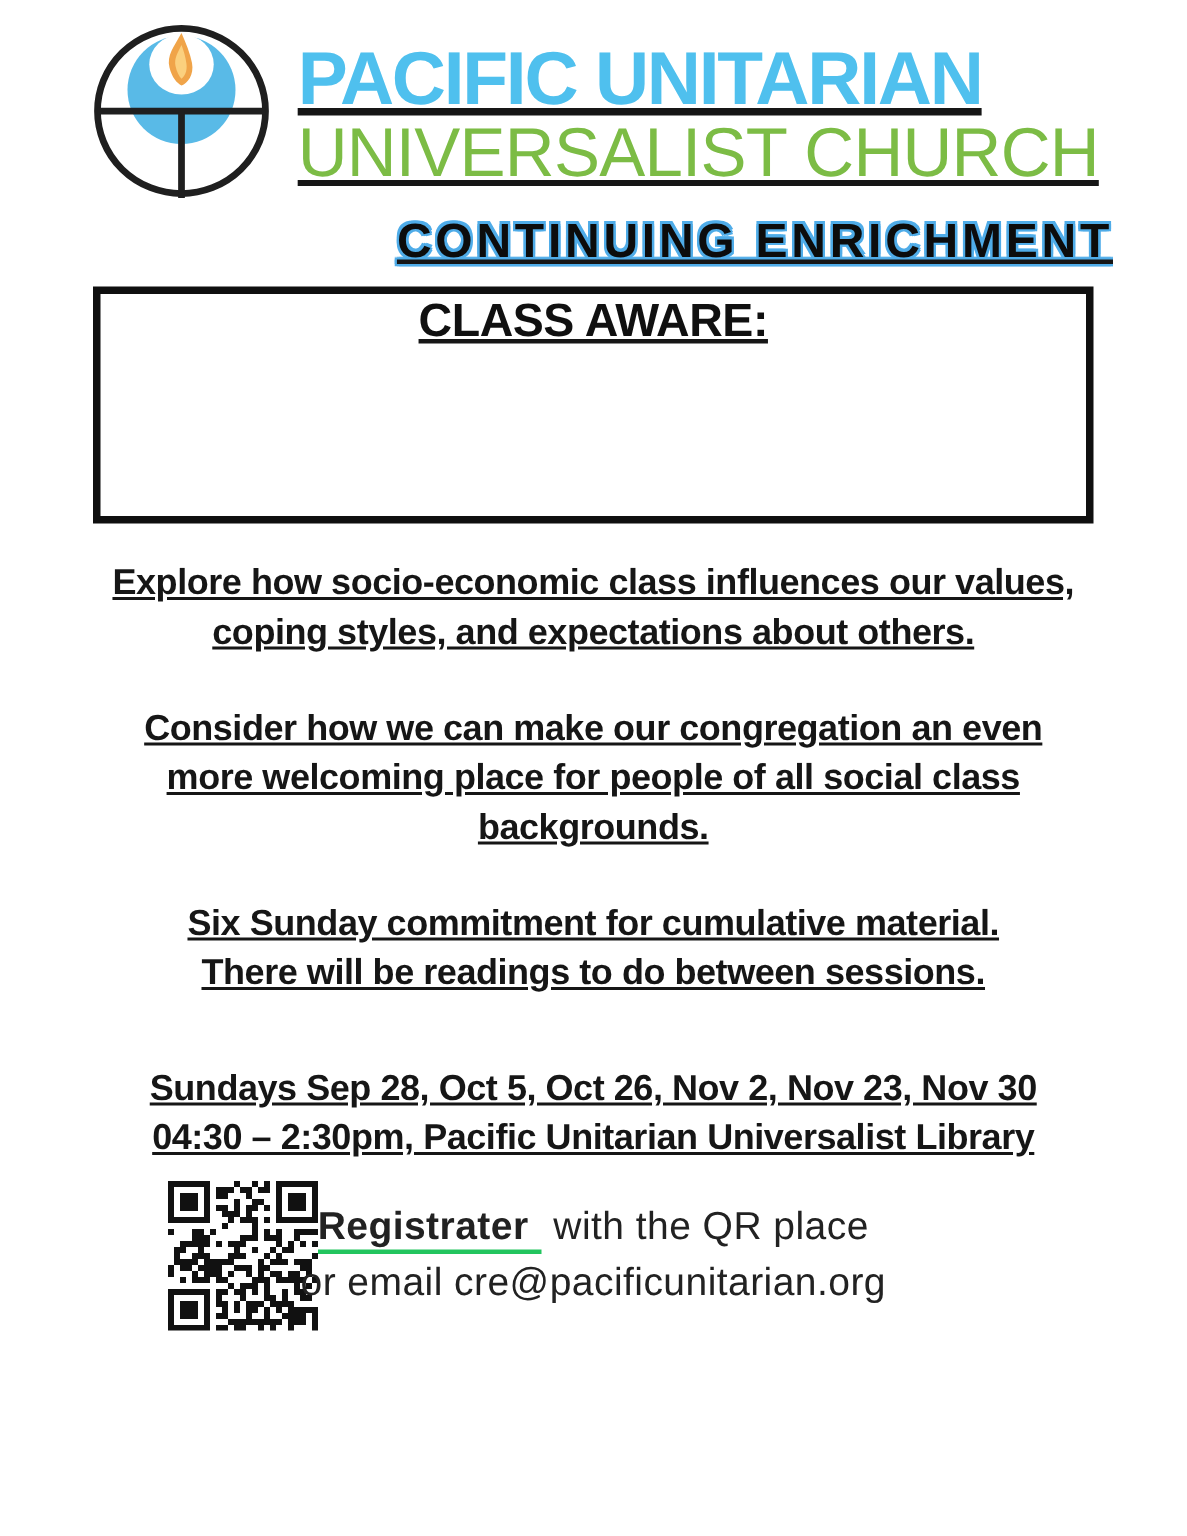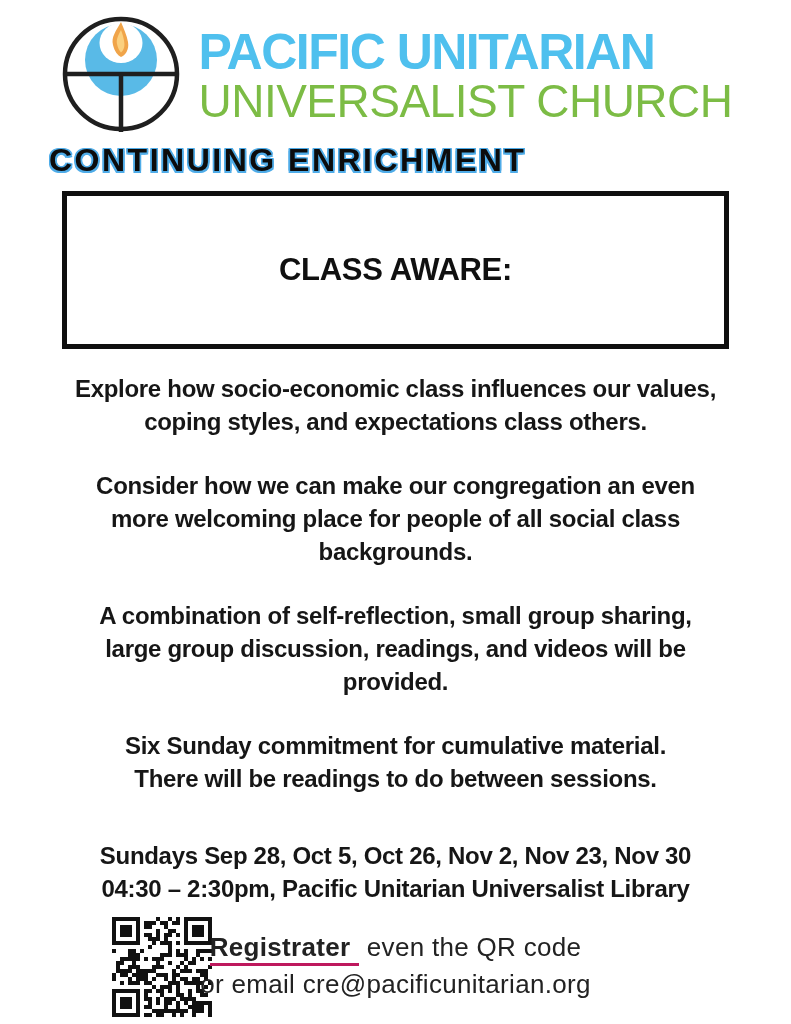--- a/index.html
+++ b/index.html
@@ -4,20 +4,21 @@
 <style>
   html,body { margin:0; padding:0; background:#fff; }
   .page {
     position:relative;
     width:693px; height:1024px;
     margin:0 auto;
     background:#fff;
     font-family:"Liberation Sans", sans-serif;
     color:#161616;
     overflow:hidden;
+    text-decoration:underline;
   }
 
   
   .logo-row {
     display:flex; align-items:center; justify-content:center;
     gap:12px; padding-top:16px;
   }
   .chalice svg { display:block; }
   .logo-text { display:flex; flex-direction:column; }
   .logo-line1 {
@@ -28,41 +29,41 @@
   .logo-line2 {
     font-size:46px; font-weight:400; letter-spacing:-0.5px;
     line-height:1.0; color:var(--brand-green,#7CBC45);
     white-space:nowrap;
     text-align:center;
   }
 
   
   .program-title {
     margin-top:8px;
-    text-align:left;
+    text-align:right;
     font-size:32px; font-weight:900; letter-spacing:2.5px;
     color:#0c0c0c;
     text-shadow:
       -1.5px -1.5px 0 var(--outline-blue,#4FACE8),
        1.5px -1.5px 0 var(--outline-blue,#4FACE8),
       -1.5px  1.5px 0 var(--outline-blue,#4FACE8),
        1.5px  1.5px 0 var(--outline-blue,#4FACE8),
        0 -1.5px 0 var(--outline-blue,#4FACE8),
        0  1.5px 0 var(--outline-blue,#4FACE8),
       -1.5px 0 0 var(--outline-blue,#4FACE8),
        1.5px 0 0 var(--outline-blue,#4FACE8);
     white-space:nowrap;
   }
 
   
   .title-box {
     margin:12px 13px 0 13px;
     border:5px solid #0f0f0f;
     height:148px;
-    display:flex; flex-direction:column; justify-content:center;
+    display:flex; justify-content:center;
     text-align:center;
     background:#fff;
   }
   .box-line { font-size:31px; font-weight:700; color:#101010; letter-spacing:-0.3px; }
 
   
   .body-copy { padding:0 14px;margin-top:23px; }
   .para {
     margin:31px 0 0 0;
     text-align:center;
@@ -78,21 +79,21 @@
   .footer { position:relative; margin-top:12px; height:110px; }
   .qr { position:absolute; left:63px; top:0; width:100px; height:100px; display:block; }
   .reg-text {
     position:absolute; left:0; right:0; top:12px;
     text-align:center;
     font-size:26px; font-weight:400; letter-spacing:0.3px;
     line-height:37px; color:#222;
   }
   .reg-word {
     font-weight:700;
-    border-bottom:3px solid #be185d;
+    border-bottom:3px solid #22c55e;
     padding-right:9px; padding-bottom:1px;
   }
 </style>
 </head>
 <body>
 
 <div class="page">
 
   <header class="logo-row">
     <span class="chalice">
@@ -115,34 +116,29 @@
   <div class="program-title">CONTINUING ENRICHMENT</div>
 
   <section class="title-box">
     <div class="box-line">CLASS AWARE:</div>
   </section>
 
   <main class="body-copy">
 
     <p class="para first">
       <span class="para-line">Explore how socio-economic class influences our values,</span><br>
-      <span class="para-line">coping styles, and expectations class others.</span>
+      <span class="para-line">coping styles, and expectations about others.</span>
     </p>
 
     <p class="para">
       <span class="para-line">Consider how we can make our congregation an even</span><br>
       <span class="para-line">more welcoming place for people of all social class</span><br>
       <span class="para-line">backgrounds.</span>
     </p>
 
-    <p class="para">
-      <span class="para-line">A combination of self-reflection, small group sharing,</span><br>
-      <span class="para-line">large group discussion, readings, and videos will be</span><br>
-      <span class="para-line">provided.</span>
-    </p>
 
     <p class="para">
       <span class="para-line">Six Sunday commitment for cumulative material.</span><br>
       <span class="para-line">There will be readings to do between sessions.</span>
     </p>
 
     <p class="para schedule">
       <span class="para-line">Sundays Sep 28, Oct 5, Oct 26, Nov 2, Nov 23, Nov 30</span><br>
       <span class="para-line">04:30 – 2:30pm, Pacific Unitarian Universalist Library</span>
     </p>
@@ -374,19 +370,19 @@
           <rect x="2" y="2" width="3" height="3" fill="#111"></rect>
           <rect x="18" y="0" width="7" height="7" fill="#111"></rect>
           <rect x="19" y="1" width="5" height="5" fill="#fff"></rect>
           <rect x="20" y="2" width="3" height="3" fill="#111"></rect>
           <rect x="0" y="18" width="7" height="7" fill="#111"></rect>
           <rect x="1" y="19" width="5" height="5" fill="#fff"></rect>
           <rect x="2" y="20" width="3" height="3" fill="#111"></rect>
         </svg></span>
     <div class="reg-text">
       <div>
-        <span class="reg-word">Registrater</span><span> even the QR code</span>
+        <span class="reg-word">Registrater</span><span> with the QR place</span>
       </div>
       <div>or email cre@pacificunitarian.org</div>
     </div>
   </footer>
 
 </div>
 
 </body></html>

